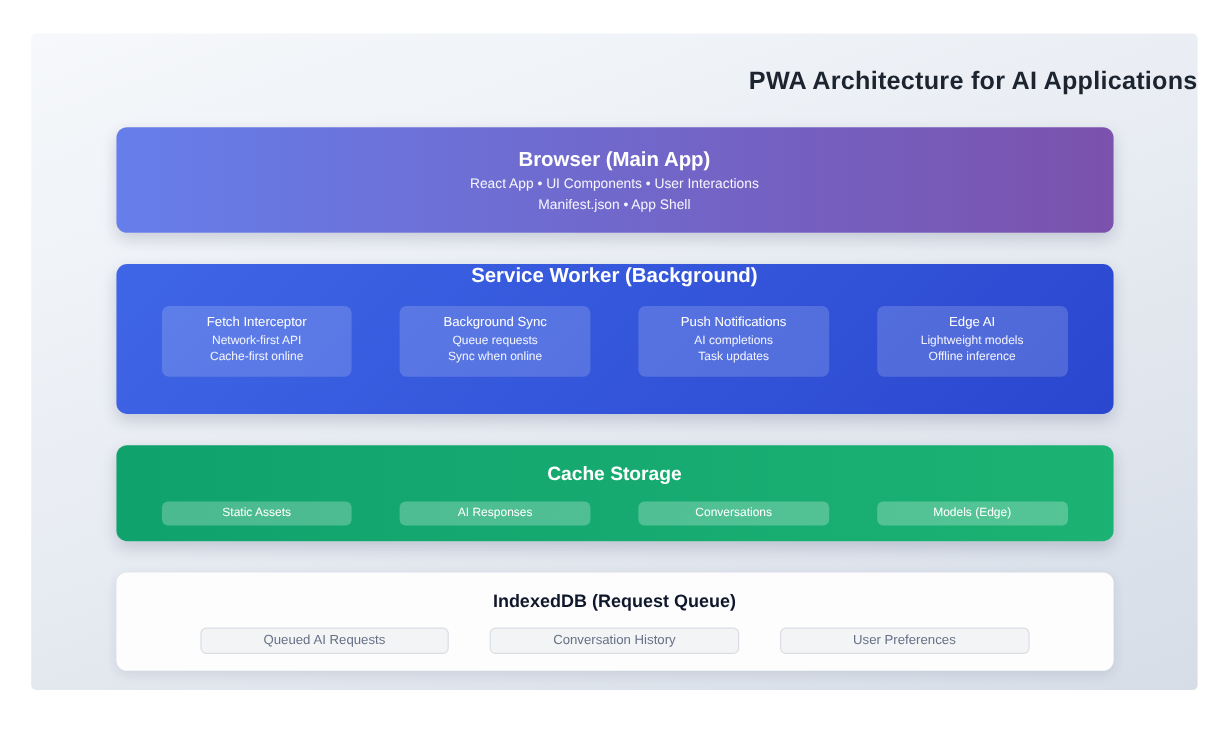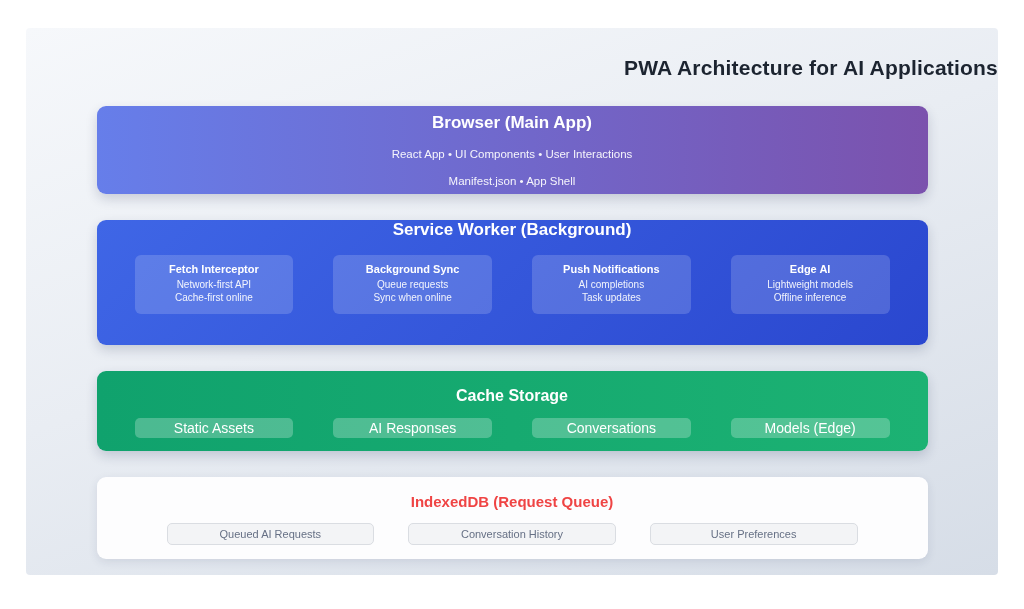--- a/index.html
+++ b/index.html
@@ -39,21 +39,21 @@
     box-shadow: 0 5px 12px rgba(30, 40, 80, 0.18);
   }
   .layer h2 { margin: 0; font-size: 17px; font-weight: bold; }
 
   
   .browser {
     height: 88px;
     background: linear-gradient(90deg, #667eea 0%, #7b52ad 100%);
     display: flex; flex-direction: column;
     justify-content: center; align-items: center;
-    gap: 15px;
+    gap: 5px;
   }
   .browser .sub { margin: 0; font-size: 11.5px; opacity: 0.93; }
 
   
   .sw {
     height: 125px;
     background: linear-gradient(135deg, #3f66e6 0%, #2a47cf 100%);
     padding-top: 0;
   }
   .cards {
@@ -61,52 +61,52 @@
     grid-template-columns: repeat(4, 1fr);
     gap: 40px;
     padding: 0 38px;
     margin-top: 15px;
   }
   .card {
     background: rgba(255, 255, 255, 0.17);
     border-radius: 6px;
     padding: 8px 6px 9px 6px;
   }
-  .card h3 { margin: 0 0 4px 0; font-size: 11px; font-weight: bold; }
+  .card h3 { margin: 0 0 4px 0; font-size: 11px; font-weight: normal; }
   .card p  { margin: 2px 0; font-size: 10px; opacity: 0.92; }
 
   
   .cache {
     height: 80px;
     background: linear-gradient(90deg, #10a26d 0%, #1cb273 100%);
     padding-top: 16px;
   }
   .cache h2 { font-size: 16px; }
   .pills {
     display: grid;
     grid-template-columns: repeat(4, 1fr);
     gap: 40px;
     padding: 0 38px;
     margin-top: 13px;
   }
   .pill {
     background: rgba(255, 255, 255, 0.25);
     border-radius: 5px;
     height: 20px; line-height: 20px;
-    font-size: 14px;
+    font-size: 10px;
   }
 
   
   .idb {
     height: 82px;
     background: #fdfdfe;
     padding-top: 16px;
     box-shadow: 0 3px 10px rgba(30, 40, 80, 0.10);
   }
-  .idb h2 { font-size: 15px; color: #ef4444; }
+  .idb h2 { font-size: 15px; color: #0f172a; }
   .slots {
     display: grid;
     grid-template-columns: repeat(3, 1fr);
     gap: 34px;
     padding: 0 70px;
     margin-top: 13px;
   }
   .slot {
     box-sizing: border-box;
     background: #f3f4f6;

